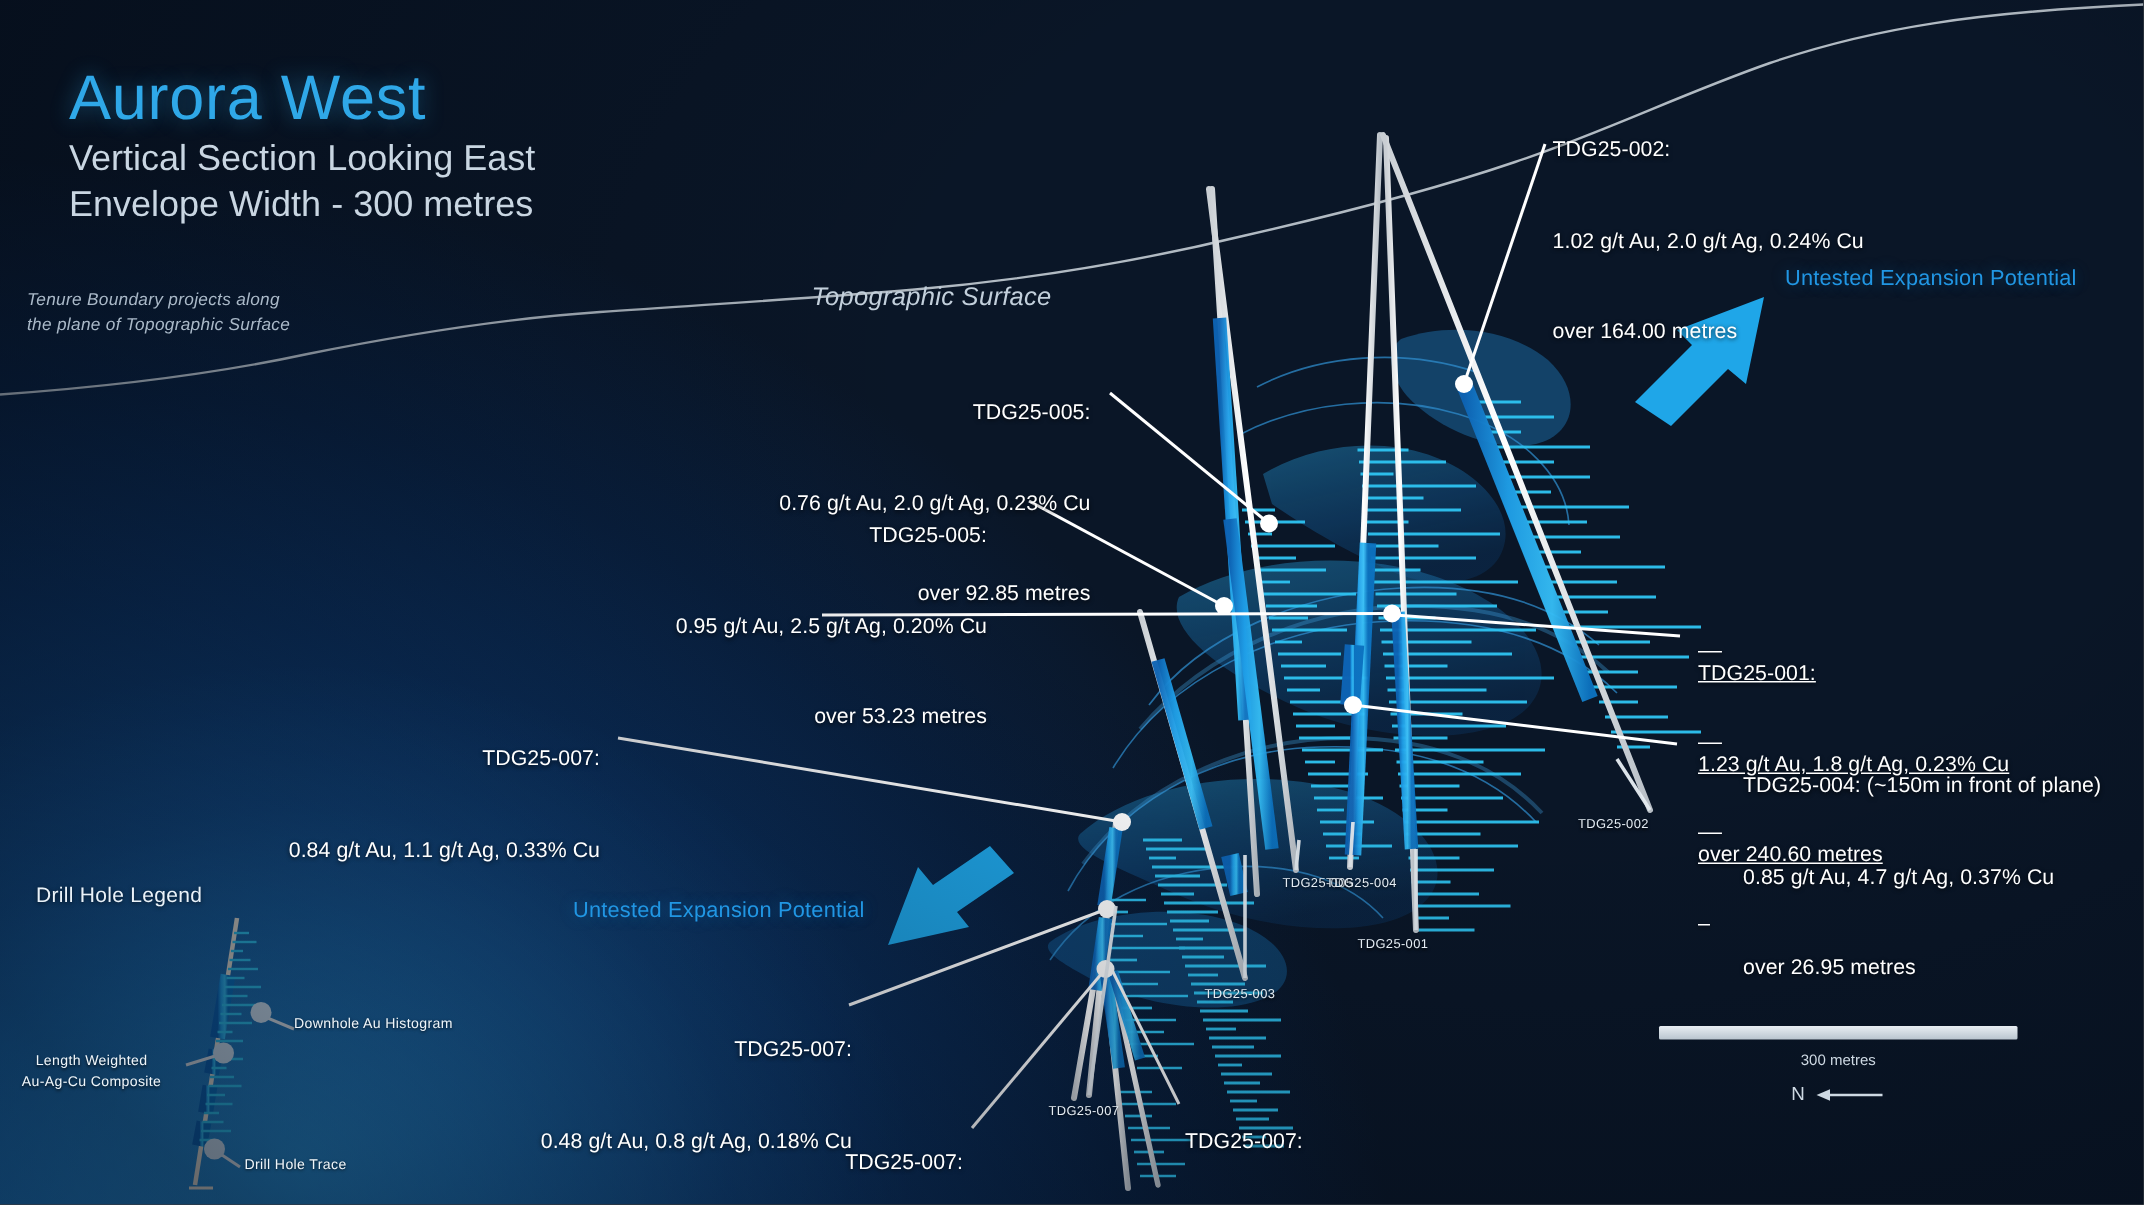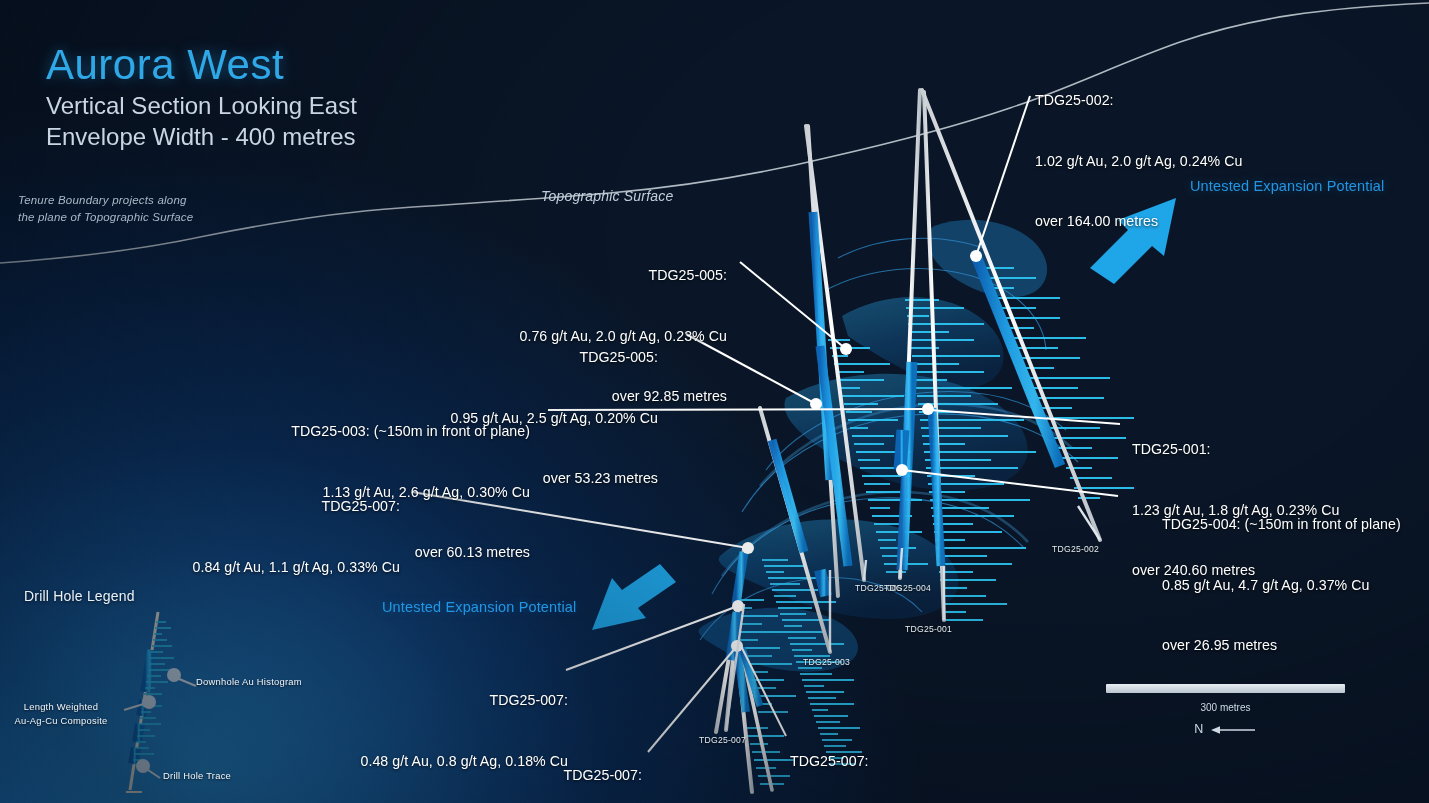--- a/index.html
+++ b/index.html
@@ -23,21 +23,21 @@
 
   
   .ttl{position:absolute;left:46px;top:44px;}
   .ttl .t1{font-size:42px;color:#2fa8e8;letter-spacing:.5px;line-height:1.02;font-weight:400;
            text-shadow:0 0 14px rgba(47,168,232,.45);}
   .ttl .t2{font-size:24px;color:#c9d6e2;line-height:1.28;font-weight:400;margin-top:4px;}
   .ttl .t3{font-size:24px;color:#c9d6e2;line-height:1.28;font-weight:400;}
 
   .tenure{position:absolute;left:18px;top:192px;font-style:italic;font-size:11.5px;
           color:#aab9c8;line-height:1.45;letter-spacing:.2px;}
-  .toposurf{position:absolute;left:541px;top:188px;font-style:italic;font-size:14px;
+  .toposurf{position:absolute;left:541px;top:188px;font-style:italic;font-size:17px;
           color:#c2cfdb;letter-spacing:.2px;text-align:center;}
 
   .callout{position:absolute;font-size:14.2px;color:#ffffff;line-height:1.42;
            white-space:pre;letter-spacing:.05px;text-shadow:0 1px 3px rgba(0,0,0,.75);}
   .callout.r{text-align:right;}
   .callout.l{text-align:left;}
 
   .uep{position:absolute;font-size:14.5px;color:#2196e3;letter-spacing:.15px;
        text-shadow:0 0 10px rgba(33,150,227,.35);}
 
@@ -404,21 +404,21 @@
         <circle cx="143" cy="766" r="7"></circle>
       </g>
     </g>
   </svg>
 
   <div class="bg-vig"></div>
 
   <div class="ttl">
     <div class="t1">Aurora West</div>
     <div class="t2">Vertical Section Looking East</div>
-    <div class="t3">Envelope Width - 400 metres</div>
+    <div class="t3">Envelope Width - 300 metres</div>
   </div>
 
   <div class="tenure" style="white-space:pre">Tenure Boundary projects along
 the plane of Topographic Surface</div>
   <div class="toposurf">Topographic Surface</div>
 
   <div class="uep" style="left:1190px;top:178px;">Untested Expansion Potential</div>
   <div class="uep" style="left:382px;top:599px;">Untested Expansion Potential</div>
 
   <div class="callout l" style="left:1035px;top:50px;">
@@ -432,32 +432,27 @@
     <div>0.76 g/t Au, 2.0 g/t Ag, 0.23% Cu</div>
     <div>over 92.85 metres</div>
   </div>
 
   <div class="callout r" style="left:370px;width:288px;top:307px;">
     <div>TDG25-005:</div>
     <div>0.95 g/t Au, 2.5 g/t Ag, 0.20% Cu</div>
     <div>over 53.23 metres</div>
   </div>
 
-  <div class="callout r" style="left:230px;width:300px;top:381px;">
-    <div>TDG25-003: (~150m in front of plane)</div>
-    <div>1.13 g/t Au, 2.6 g/t Ag, 0.30% Cu</div>
-    <div>over 60.13 metres</div>
-  </div>
 
   <div class="callout r" style="left:110px;width:290px;top:456px;">
     <div>TDG25-007:</div>
     <div>0.84 g/t Au, 1.1 g/t Ag, 0.33% Cu</div>
   </div>
 
-  <div class="callout l" style="left:1132px;top:399px;">
+  <div class="callout l" style="left:1132px;top:399px;text-decoration:underline;">
     <div>TDG25-001:</div>
     <div>1.23 g/t Au, 1.8 g/t Ag, 0.23% Cu</div>
     <div>over 240.60 metres</div>
   </div>
 
   <div class="callout l" style="left:1128px;top:474px;margin-left:34px;">
     <div>TDG25-004: (~150m in front of plane)</div>
     <div>0.85 g/t Au, 4.7 g/t Ag, 0.37% Cu</div>
     <div>over 26.95 metres</div>
   </div>

